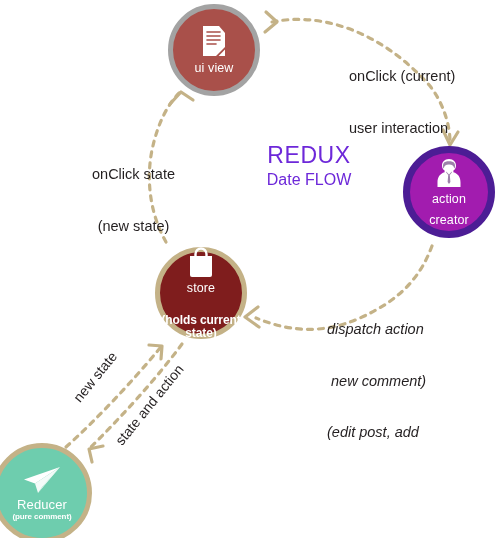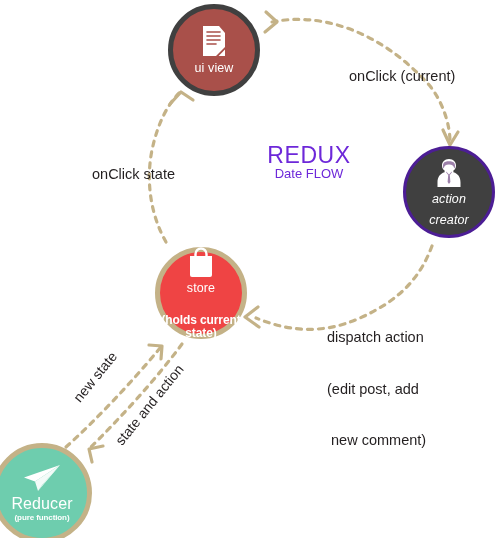--- a/index.html
+++ b/index.html
@@ -44,82 +44,82 @@
   .node .n-sub {
     font-weight: 700;
     letter-spacing: -.1px;
   }
 
   
   #node-ui-view {
     left: 168px; top: 4px;
     width: 92px; height: 92px;
     background: #a9504a;
-    border: 5px solid #404040;
+    border: 5px solid #a3a3a3;
   }
   #node-ui-view .n-title { font-size: 12.5px; margin-top: 5px; }
 
   
   #node-action-creator {
     left: 403px; top: 146px;
     width: 92px; height: 92px;
-    background: #404040;
-    border: 3px solid #4c1d95;
-    font-style: italic;
+    background: #a21caf;
+    border: 7px solid #4c1d95;
   }
   #node-action-creator .n-title { font-size: 12.5px; margin-top: 4px; }
 
   
   #node-store {
     left: 155px; top: 247px;
     width: 92px; height: 92px;
-    background: #ef4444;
+    background: #7f1d1d;
     border: 5px solid #c4b287;
   }
   #node-store .n-title { font-size: 12.5px; margin-top: 4px; }
   #node-store .n-sub { font-size: 12px; margin-top: 19px; }
 
   
   #node-reducer {
     left: -8px; top: 443px;
     width: 100px; height: 100px;
     background: #6ecdae;
     border: 5px solid #c4b287;
   }
-  #node-reducer .n-title { font-size: 16px; margin-top: 3px; }
+  #node-reducer .n-title { font-size: 13px; margin-top: 3px; }
   #node-reducer .n-sub { font-size: 8px; margin-top: 1px; }
 
   .label {
     position: absolute;
     font-size: 14.5px;
     line-height: 1.18;
     color: #231f20;
     white-space: pre;
   }
   #label-onclick { left: 349px; top: 34px; }
   #label-updated-state { left: 92px; top: 132px; text-align: center; }
-  #label-dispatch { left: 327px; top: 295px; }
+  #label-dispatch { left: 327px; top: 287px; font-style: italic; }
 
   #center-title {
     position: absolute;
     left: 249px; top: 144px;
     width: 120px;
     text-align: center;
     color: #6d28d9;
   }
   #center-title .t-main {
     font-size: 23px;
     letter-spacing: .6px;
     line-height: 1;
     display: block;
   }
   #center-title .t-sub {
-    font-size: 13px;
+    font-size: 16px;
     line-height: 1;
     display: block;
+    margin-top: 5px;
   }
 
   .rot-label {
     position: absolute;
     font-size: 14px;
     color: #231f20;
     white-space: nowrap;
     transform-origin: 0 0;
   }
   #label-new-state {
@@ -200,36 +200,38 @@
 
 <div class="node" id="node-reducer">
   <span class="icon">
     <svg width="40" height="30" viewBox="0 0 40 30">
       <path d="M38 2 L2 14.5 L13 18.5 Z" fill="#ffffff"></path>
       <path d="M38 2 L13 18.5 L16 28 L20.5 21.5 Z" fill="#ffffff" opacity="0.92"></path>
       <path d="M38 2 L16 28 L20.5 21.5 L30 10 Z" fill="#eafaf3"></path>
     </svg>
   </span>
   <span class="n-title">Reducer</span>
-  <span class="n-sub">(pure function)</span>
+  <span class="n-sub">(pure comment)</span>
 </div>
 
 <div id="center-title">
   <span class="t-main">REDUX</span>
   <span class="t-sub">Date FLOW</span>
 </div>
 
 <div class="label" id="label-onclick">
   <div>onClick (current)</div>
+  <div>user interaction</div>
 </div>
 
 <div class="label" id="label-updated-state">
   <div>onClick state</div>
+  <div style="text-align:center">(new state)</div>
 </div>
 
 <div class="label" id="label-dispatch">
   <div>dispatch action</div>
+  <div> new comment)</div>
   <div>(edit post, add</div>
-  <div> new comment)</div>
 </div>
 
 <div class="rot-label" id="label-new-state">new state</div>
 <div class="rot-label" id="label-state-and-action">state and action</div>
 
 </body></html>

